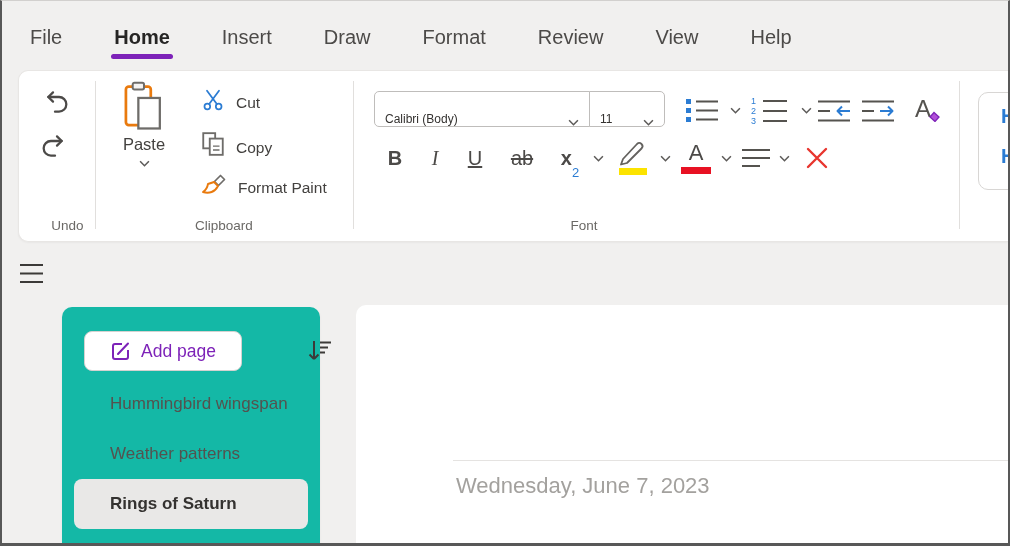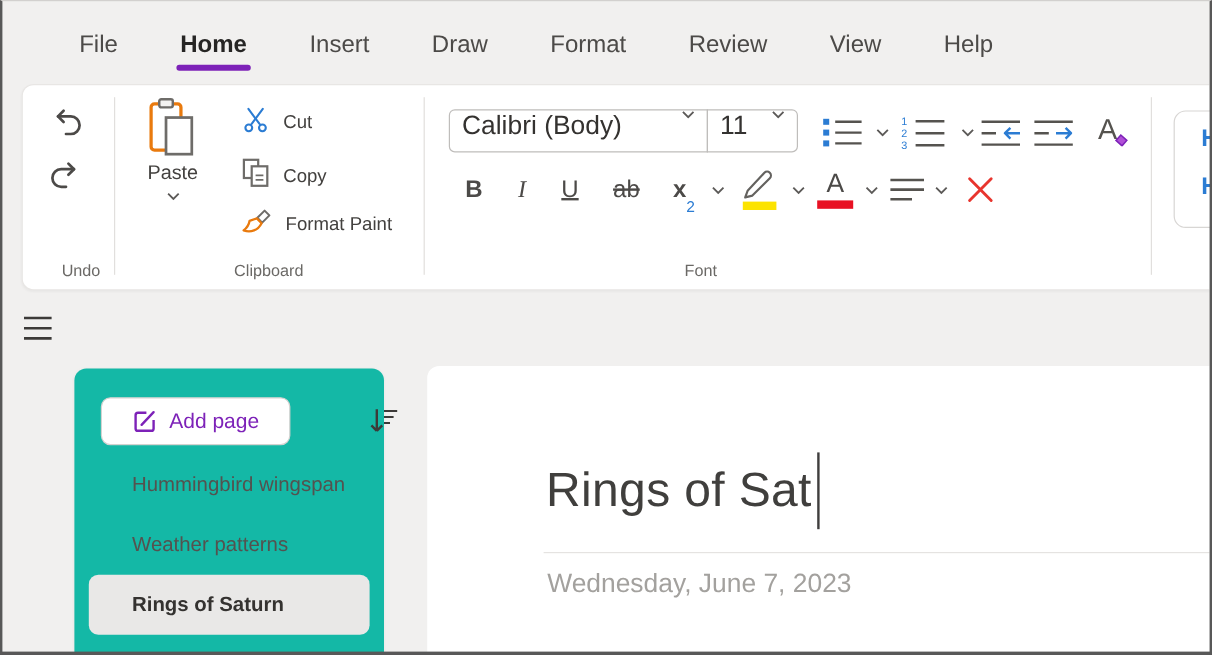--- a/index.html
+++ b/index.html
@@ -10,42 +10,42 @@
     font-family:"Liberation Sans", sans-serif;
     color:#3b3a39;
   }
   .frame {
     position:absolute; inset:0; pointer-events:none; z-index:60;
     border-left:2px solid #585858; border-right:2px solid #585858;
     border-bottom:3px solid #585858; border-top:1px solid #d2d0ce;
   }
   
   .menubar { position:absolute; top:26px; left:30px; display:flex; gap:52px;
-    font-size:20px; color:#4c4a48; z-index:5;margin-left:36px; }
+    font-size:20px; color:#4c4a48; z-index:5; }
   .menu-item { position:relative; padding-bottom:10px; cursor:default; }
   .menu-item.active { font-weight:bold; color:#262524; }
   .menu-item.active::after { content:""; position:absolute; left:-3px; right:-3px;
     bottom:0; height:5px; border-radius:3px; background:#7d22b8; }
   
   .ribbon { position:absolute; left:18px; right:2px; top:70px; height:172px;
     background:#fff; border:1px solid #e8e6e4; border-right:none;
     border-radius:10px 0 0 10px; box-shadow:0 1px 2px rgba(0,0,0,.04); }
   .vsep { position:absolute; top:10px; bottom:12px; width:1px; background:#e1dfdd; }
   .group-label { position:absolute; bottom:8px; font-size:13.5px; color:#6b6966;
     text-align:center; }
   .icon-btn { position:absolute; display:flex; align-items:center; justify-content:center;
     cursor:default; }
   .chev { position:absolute; }
   .letter { font-size:20px; color:#4c4a48; line-height:1; }
   .paste { position:absolute; left:96px; top:10px; width:58px; text-align:center; }
   .paste .lbl { font-size:16.5px; color:#43413f; margin-top:2px; }
   .clip-row { position:absolute; left:182px; display:flex; align-items:flex-end; gap:11px;
     font-size:15.5px; color:#43413f; }
   .combo { position:absolute; height:36px; border:1px solid #bfbdbb; background:#fff;
-    display:flex; align-items:flex-start; padding:0 10px; font-size:22px; color:#343230; }
+    display:flex; align-items:flex-end; padding:0 10px; font-size:12px; color:#343230; }
   .combo .cv { margin-left:auto; }
   .styles-box { position:absolute; left:959px; top:21px; width:130px; height:98px;
     background:#fff; border:1px solid #d8d6d4; border-radius:10px; }
   .styles-box .h { position:absolute; left:22px; font-size:20px; font-weight:bold;
     color:#2b7cd3; }
   
   .hamburger { position:absolute; left:19px; top:261px; width:26px; height:26px;
     display:flex; align-items:center; }
   .sidebar { position:absolute; left:62px; top:307px; width:258px; bottom:2px;
     background:#14b8a6; border-radius:10px 10px 0 0; box-shadow:0 1px 3px rgba(0,0,0,.05); }
@@ -281,19 +281,15 @@
     </svg>
   </div>
   <div class="page-list">
     <div class="page-item">Hummingbird wingspan</div>
     <div class="page-item">Weather patterns</div>
     <div class="page-item selected">Rings of Saturn</div>
   </div>
 </aside>
 
 <main class="main">
-  <div class="title-row">
-    <span class="page-title">Rings of Sat</span>
-    <span class="caret"></span>
-  </div>
   <div class="divider"></div>
   <div class="page-date">Wednesday, June 7, 2023</div>
 </main>
 
 </body></html>

